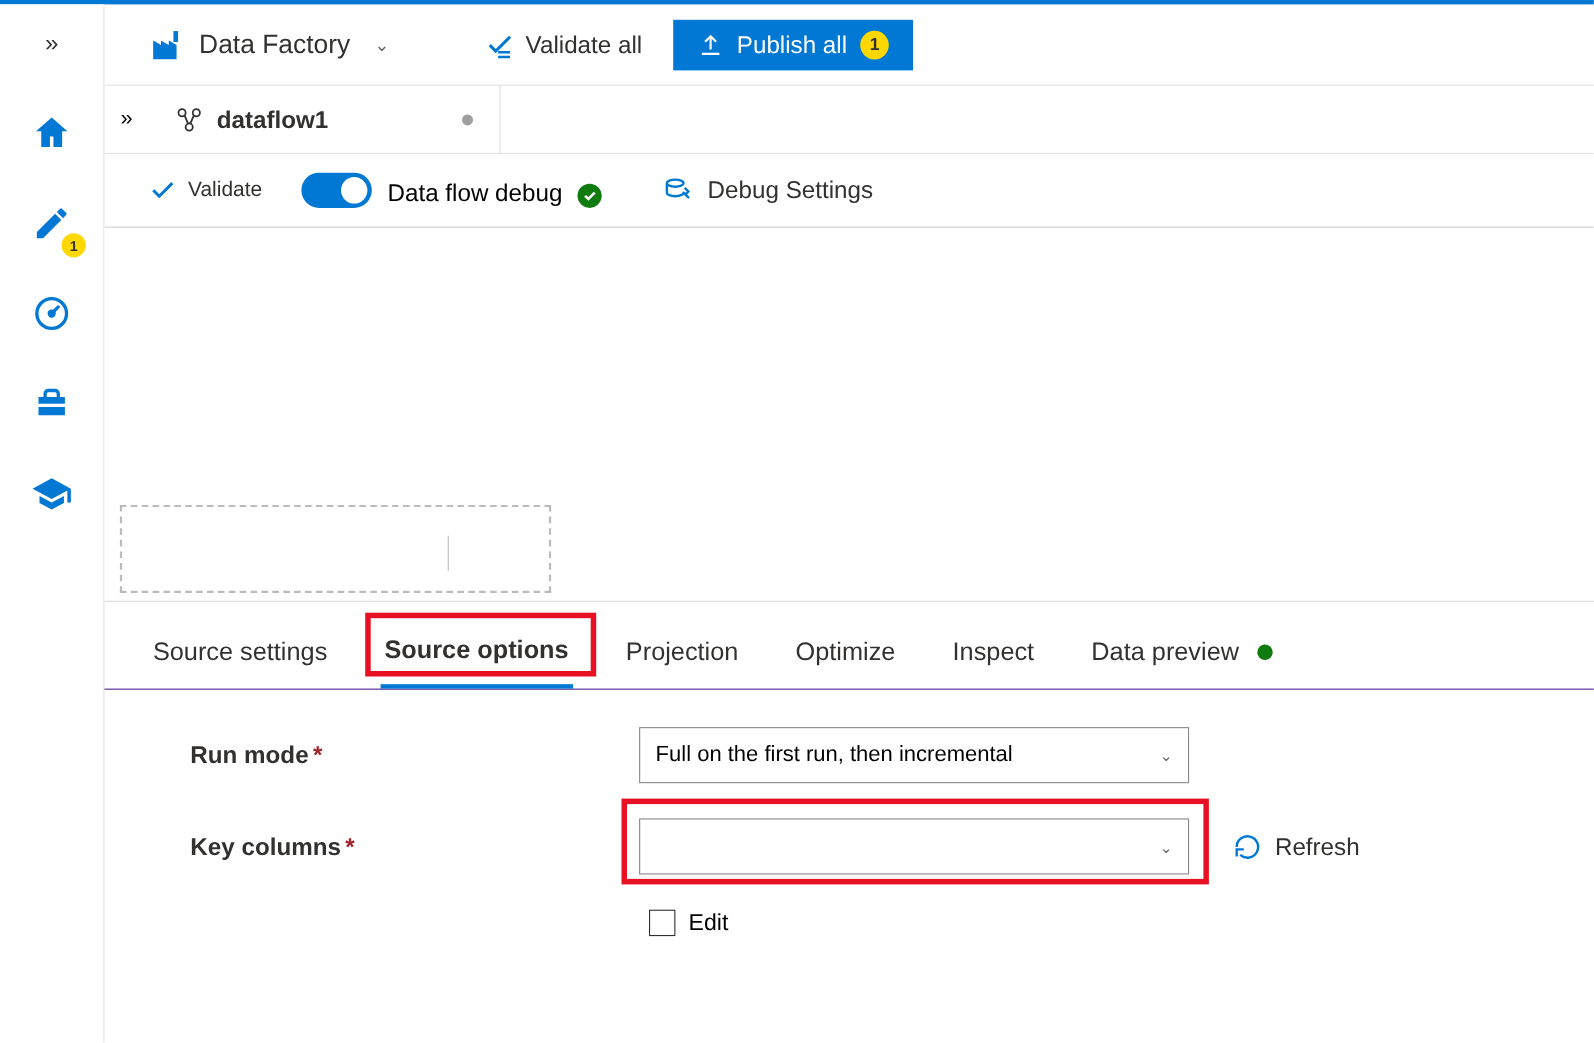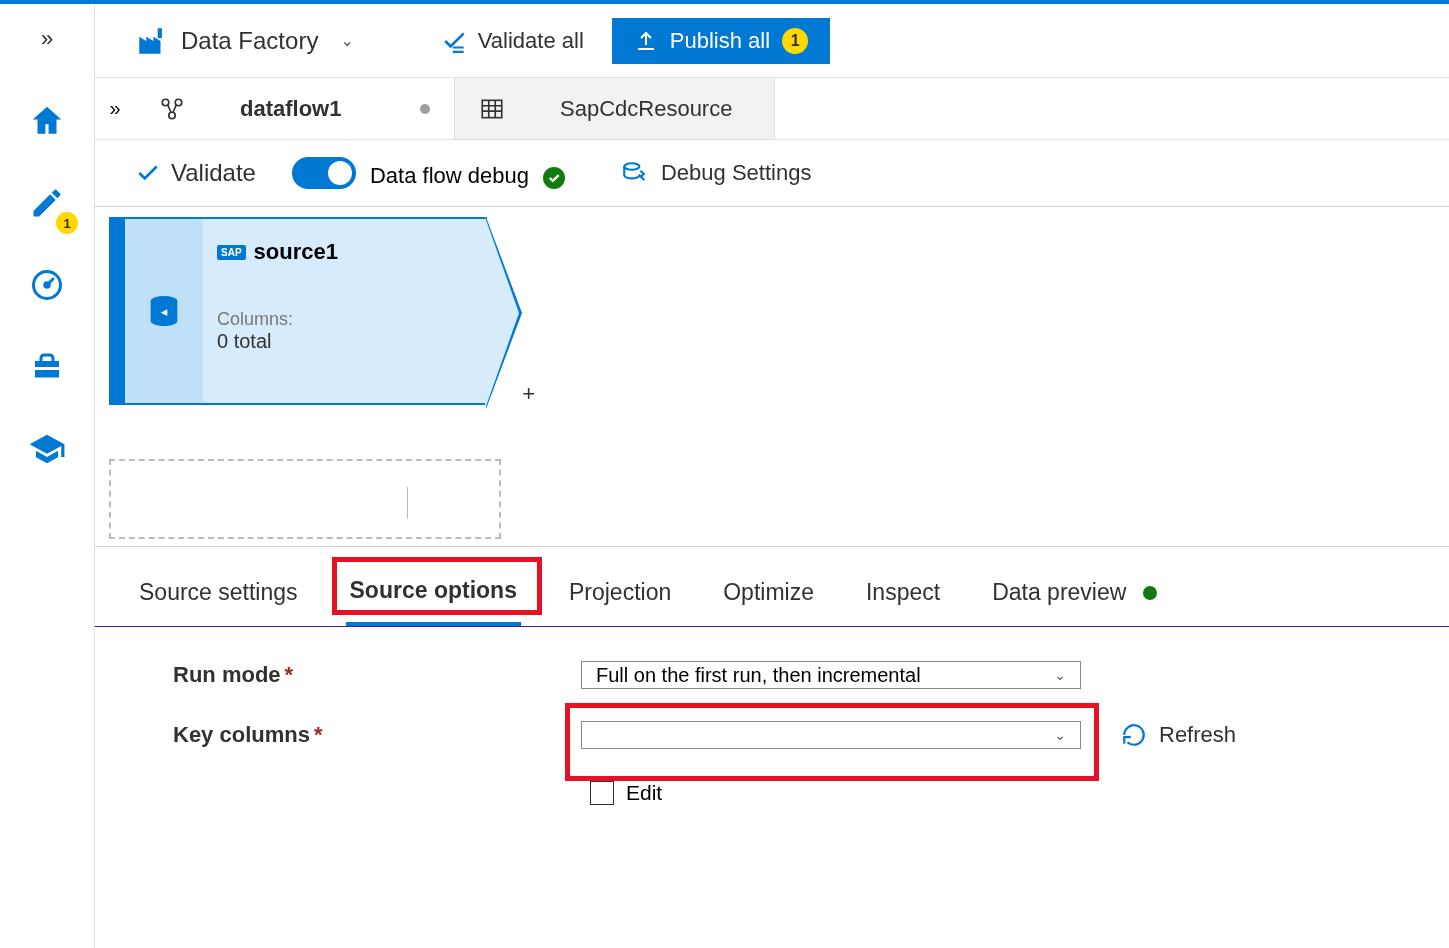--- a/index.html
+++ b/index.html
@@ -22,25 +22,25 @@
     .toolbar-gap { width: 40px; }
     .validate-all-btn { display: flex; gap: 10px; font-size: 22px; color: #323130; cursor: pointer; padding: 6px 8px; }
     .publish-btn { display: flex; align-items: center; gap: 12px; background: #0078d4; color: #fff; font-size: 22px; padding: 10px 22px; cursor: pointer; border: none; }
     .publish-badge { background: #ffd800; color: #323130; border-radius: 50%; width: 26px; height: 26px; display: flex; align-items: center; justify-content: center; font-weight: 600; font-size: 16px; }
 
     .tab-strip { height: 62px; display: flex; align-items: stretch; border-bottom: 1px solid #e1e1e1; }
     .tab-expand { width: 40px; display: flex; align-items: center; justify-content: center; font-size: 20px; cursor: pointer; }
     .editor-tab { display: flex; align-items: center; gap: 12px; padding: 0 24px; font-size: 22px; color: #323130; cursor: pointer; border-right: 1px solid #e1e1e1; min-width: 320px; }
     .editor-tab.inactive { background: #f3f2f1; }
     .dirty-dot { width: 10px; height: 10px; background: #9e9e9e; border-radius: 50%; margin-left: auto; }
-    .tab-title { font-weight: 600; margin-left: 43px; }
+    .tab-title { font-weight: 600; }
     .editor-tab.inactive .tab-title { font-weight: 400; }
 
     .action-row { height: 66px; display: flex; align-items: center; gap: 36px; padding: 0 40px; }
-    .validate-link { display: flex; align-items: center; gap: 10px; font-size: 24px; color: #323130; cursor: pointer; }
+    .validate-link { display: flex; align-items: center; gap: 10px; font-size: 19px; color: #323130; cursor: pointer; }
     .toggle-wrap { display: flex; align-items: flex-end; gap: 14px; font-size: 22px; }
     .toggle { width: 64px; height: 32px; background: #0078d4; border-radius: 16px; position: relative; cursor: pointer; }
     .toggle-knob { position: absolute; right: 4px; top: 4px; width: 24px; height: 24px; background: #fff; border-radius: 50%; }
     .success-circle { width: 22px; height: 22px; background: #107c10; border-radius: 50%; display: flex; align-items: center; justify-content: center; }
     .success-circle svg { width: 14px; height: 14px; }
     .debug-settings { display: flex; align-items: center; gap: 14px; font-size: 22px; color: #323130; cursor: pointer; margin-left: 20px; }
 
     .canvas { height: 340px; border-top: 1px solid #d0d0d0; background: #fff; padding: 10px 0 0 14px; position: relative; }
     .source-node { position: relative; width: 378px; height: 188px; border: 2px solid #0078d4; background: #d6ebfb; display: flex; }
     .source-node::after { content: ""; position: absolute; right: -34px; top: -2px; width: 0; height: 0; border-top: 96px solid transparent; border-bottom: 96px solid transparent; border-left: 34px solid #d6ebfb; }
@@ -62,21 +62,21 @@
     .panel-tab { font-size: 23px; color: #323130; padding: 12px 4px 18px; cursor: pointer; position: relative; }
     .panel-tab.active { font-weight: 600; border-bottom: 4px solid #0078d4; }
     .highlight-box { position: absolute; border: 5px solid #e81123; pointer-events: none; }
     .hl-tab { top: -8px; left: -14px; width: 210px; height: 58px; }
     .preview-dot { width: 14px; height: 14px; background: #107c10; border-radius: 50%; display: inline-block; margin-left: 10px; }
 
     .form-area { padding: 34px 40px; }
     .form-row { display: flex; align-items: center; margin-bottom: 32px; margin-left: 38px; }
     .form-label { width: 408px; font-size: 22px; color: #323130; font-weight: 600; }
     .req-star { color: #a4262c; margin-left: 4px; }
-    .select-wrap { width: 500px; height: 28px; border: 1px solid #8a8886; display: flex; align-items: center; justify-content: space-between; padding: 0 14px; font-size: 20px; cursor: pointer; gap: 20px; }
+    .select-wrap { width: 500px; height: 51px; border: 1px solid #8a8886; display: flex; align-items: center; justify-content: space-between; padding: 0 14px; font-size: 20px; cursor: pointer; gap: 20px; }
     .select-wrap.empty { background: #fff; }
     .chev-down { font-size: 14px; color: #605e5c; }
     .key-col-wrap { position: relative; }
     .hl-keycol { top: -18px; left: -16px; width: 534px; height: 78px; }
     .refresh-link { display: flex; align-items: flex-end; gap: 12px; font-size: 22px; color: #323130; cursor: pointer; margin-left: 40px; }
     .edit-row { margin-left: 408px; display: flex; align-items: center; gap: 12px; font-size: 21px; padding-left: 47px; }
     .checkbox { width: 24px; height: 24px; border: 1px solid #323130; cursor: pointer; }
   </style>
 </head>
 <body>
@@ -154,27 +154,20 @@
       <div class="editor-tab">
         <svg width="26" height="26" viewBox="0 0 24 24" fill="none" stroke="#323130" stroke-width="1.5">
             <circle cx="6" cy="6" r="3"></circle>
             <circle cx="18" cy="6" r="3"></circle>
             <circle cx="12" cy="18" r="3"></circle>
             <path d="M8 8l3 7M16 8l-3 7"></path>
           </svg>
         <span class="tab-title">dataflow1</span>
         <span class="dirty-dot"></span>
       </div>
-      <div class="editor-tab inactive">
-        <svg width="26" height="26" viewBox="0 0 24 24" fill="none" stroke="#323130" stroke-width="1.5">
-            <rect x="3" y="4" width="18" height="16"></rect>
-            <path d="M3 9h18M3 14h18M9 4v16M15 4v16"></path>
-          </svg>
-        <span class="tab-title">SapCdcResource</span>
-      </div>
     </div>
 
     <div class="action-row">
       <div class="validate-link">
         <svg width="26" height="26" viewBox="0 0 24 24" fill="none" stroke="#0078d4" stroke-width="2.5">
             <path d="M4 12l5 5L20 6"></path>
           </svg>
         <span>Validate</span>
       </div>
       <div class="toggle-wrap">
@@ -195,39 +188,20 @@
             <path d="M17 14l4 4" stroke-linecap="round"></path>
             <path d="M21 14l-4 4" stroke="none"></path>
             <path d="M17 12h5M19.5 9.5v5" stroke="none"></path>
             <path d="M18 10l3 3-3 3"></path>
           </svg>
         <span>Debug Settings</span>
       </div>
     </div>
 
     <div class="canvas">
-      <div class="source-node">
-        <div class="node-left-stripe"></div>
-        <div class="node-icon-band">
-          <svg width="40" height="40" viewBox="0 0 24 24" fill="#0078d4">
-              <ellipse cx="12" cy="6" rx="8" ry="3" fill="#0078d4"></ellipse>
-              <path d="M4 6v12c0 1.66 3.58 3 8 3s8-1.34 8-3V6" fill="#0078d4"></path>
-              <path d="M10 13l4-2v4l-4-2z" fill="#fff"></path>
-            </svg>
-        </div>
-        <div class="node-body">
-          <div class="node-title">
-            <span class="sap-tag">SAP</span>
-            <span>source1</span>
-          </div>
-          <div class="node-cols-label">Columns:</div>
-          <div class="node-cols-val">0 total</div>
-        </div>
-        <div class="plus-handle">+</div>
-      </div>
       <div class="ghost-node"></div>
       <div class="ghost-divider"></div>
     </div>
 
     <div class="panel">
       <div class="panel-tabs">
         <div class="panel-tab">Source settings</div>
         <div class="panel-tab active" style="position:relative;">
           <span>Source options</span>
           <div class="highlight-box hl-tab"></div>

